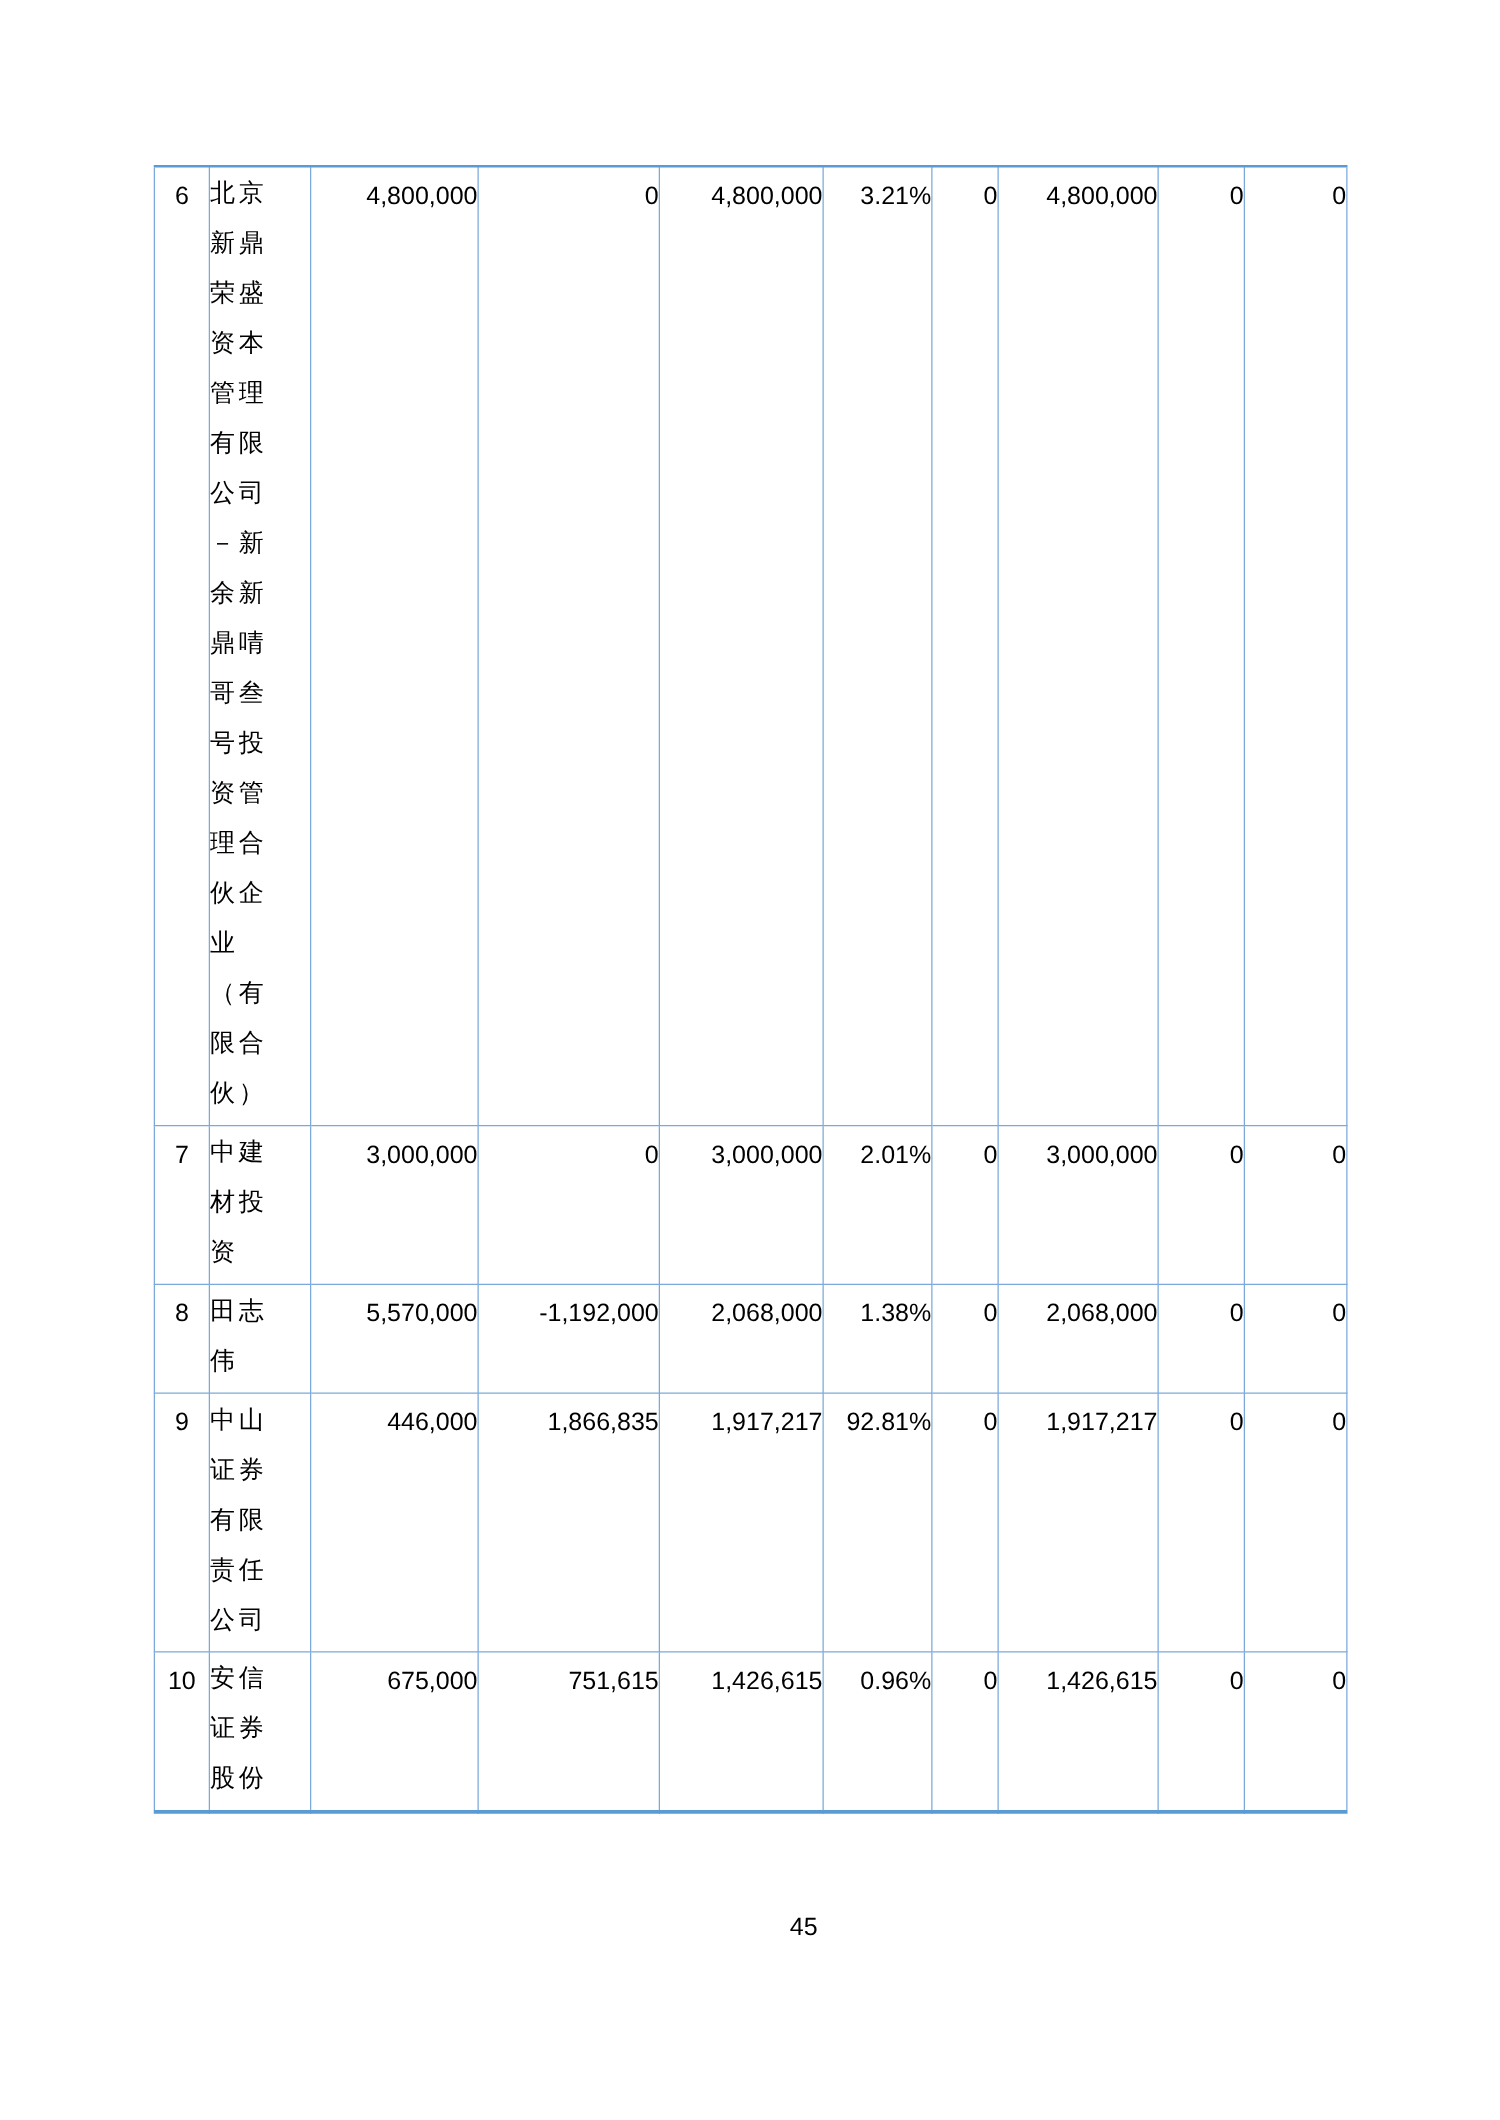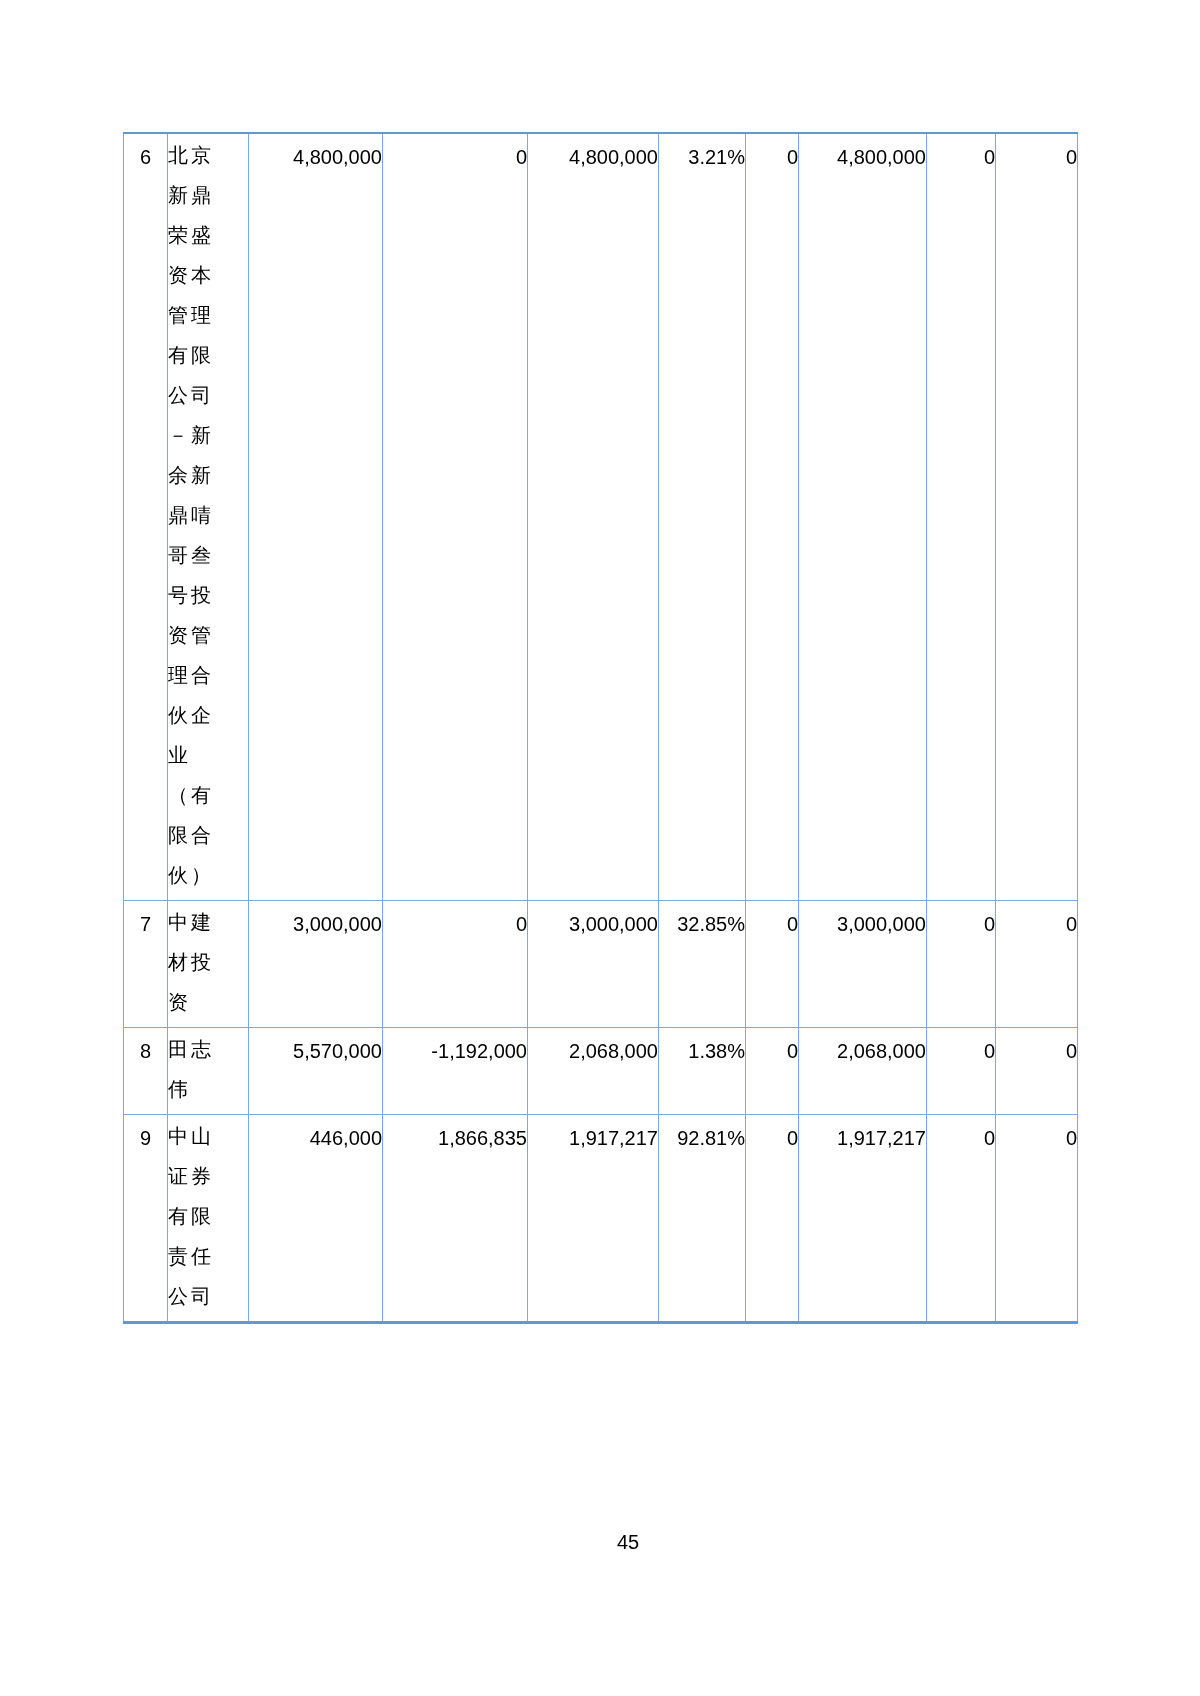--- a/index.html
+++ b/index.html
@@ -50,21 +50,21 @@
     text-align: left;
   }
   td.num-cell {
     text-align: right;
     padding-right: 12px;
     font-family: "Liberation Sans", sans-serif;
     margin-top: 37px;
   }
   #page-number {
     position: absolute;
-    left: 568px;
+    left: 583px;
     top: 1531px;
     width: 120px;
     text-align: center;
     font-size: 20px;
     font-family: "Liberation Sans", sans-serif;
   }
 </style>
 </head>
 <body>
 
@@ -117,21 +117,21 @@
     </tr>
 
     <tr>
       <td class="idx-cell">7</td>
       <td class="name-cell">中建
 材投
 资</td>
       <td class="num-cell">3,000,000</td>
       <td class="num-cell">0</td>
       <td class="num-cell">3,000,000</td>
-      <td class="num-cell">32.85%</td>
+      <td class="num-cell">2.01%</td>
       <td class="num-cell">0</td>
       <td class="num-cell">3,000,000</td>
       <td class="num-cell">0</td>
       <td class="num-cell">0</td>
     </tr>
 
     <tr>
       <td class="idx-cell">8</td>
       <td class="name-cell">田志
 伟</td>
@@ -155,18 +155,32 @@
       <td class="num-cell">446,000</td>
       <td class="num-cell">1,866,835</td>
       <td class="num-cell">1,917,217</td>
       <td class="num-cell">92.81%</td>
       <td class="num-cell">0</td>
       <td class="num-cell">1,917,217</td>
       <td class="num-cell">0</td>
       <td class="num-cell">0</td>
     </tr>
 
+    <tr>
+      <td class="idx-cell">10</td>
+      <td class="name-cell">安信
+证券
+股份</td>
+      <td class="num-cell">675,000</td>
+      <td class="num-cell">751,615</td>
+      <td class="num-cell">1,426,615</td>
+      <td class="num-cell">0.96%</td>
+      <td class="num-cell">0</td>
+      <td class="num-cell">1,426,615</td>
+      <td class="num-cell">0</td>
+      <td class="num-cell">0</td>
+    </tr>
   </tbody>
     </table>
 
   <div id="page-number">45</div>
 
 </div>
 
 </body></html>

